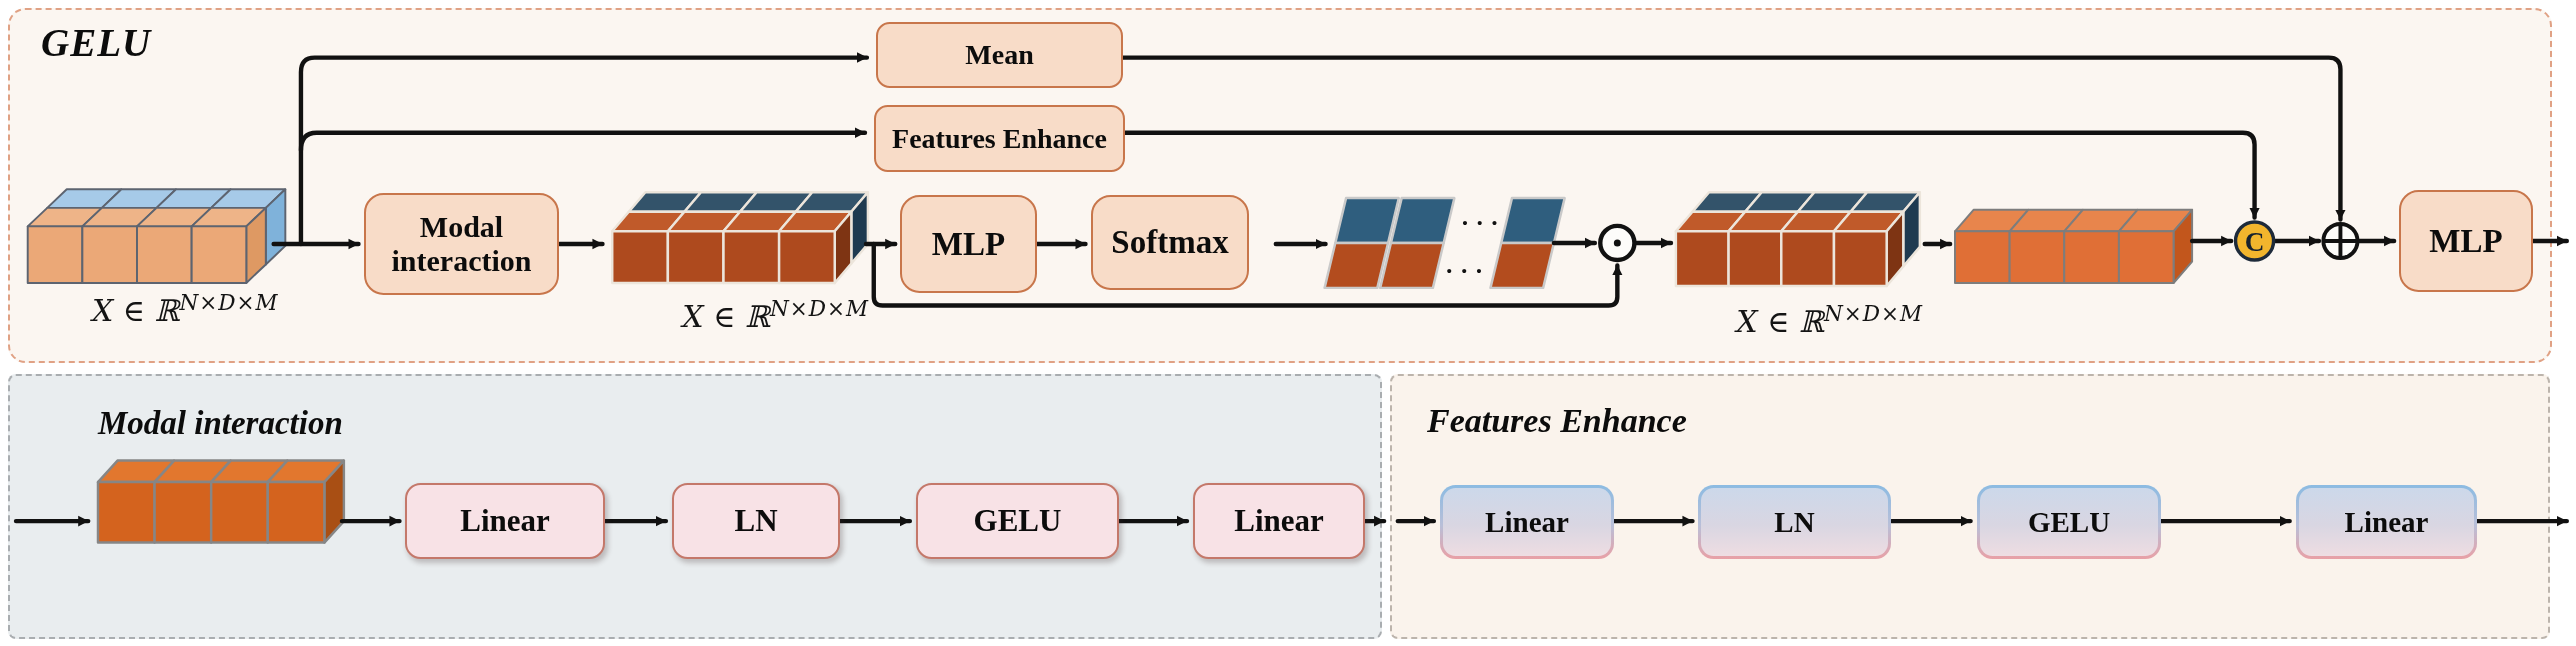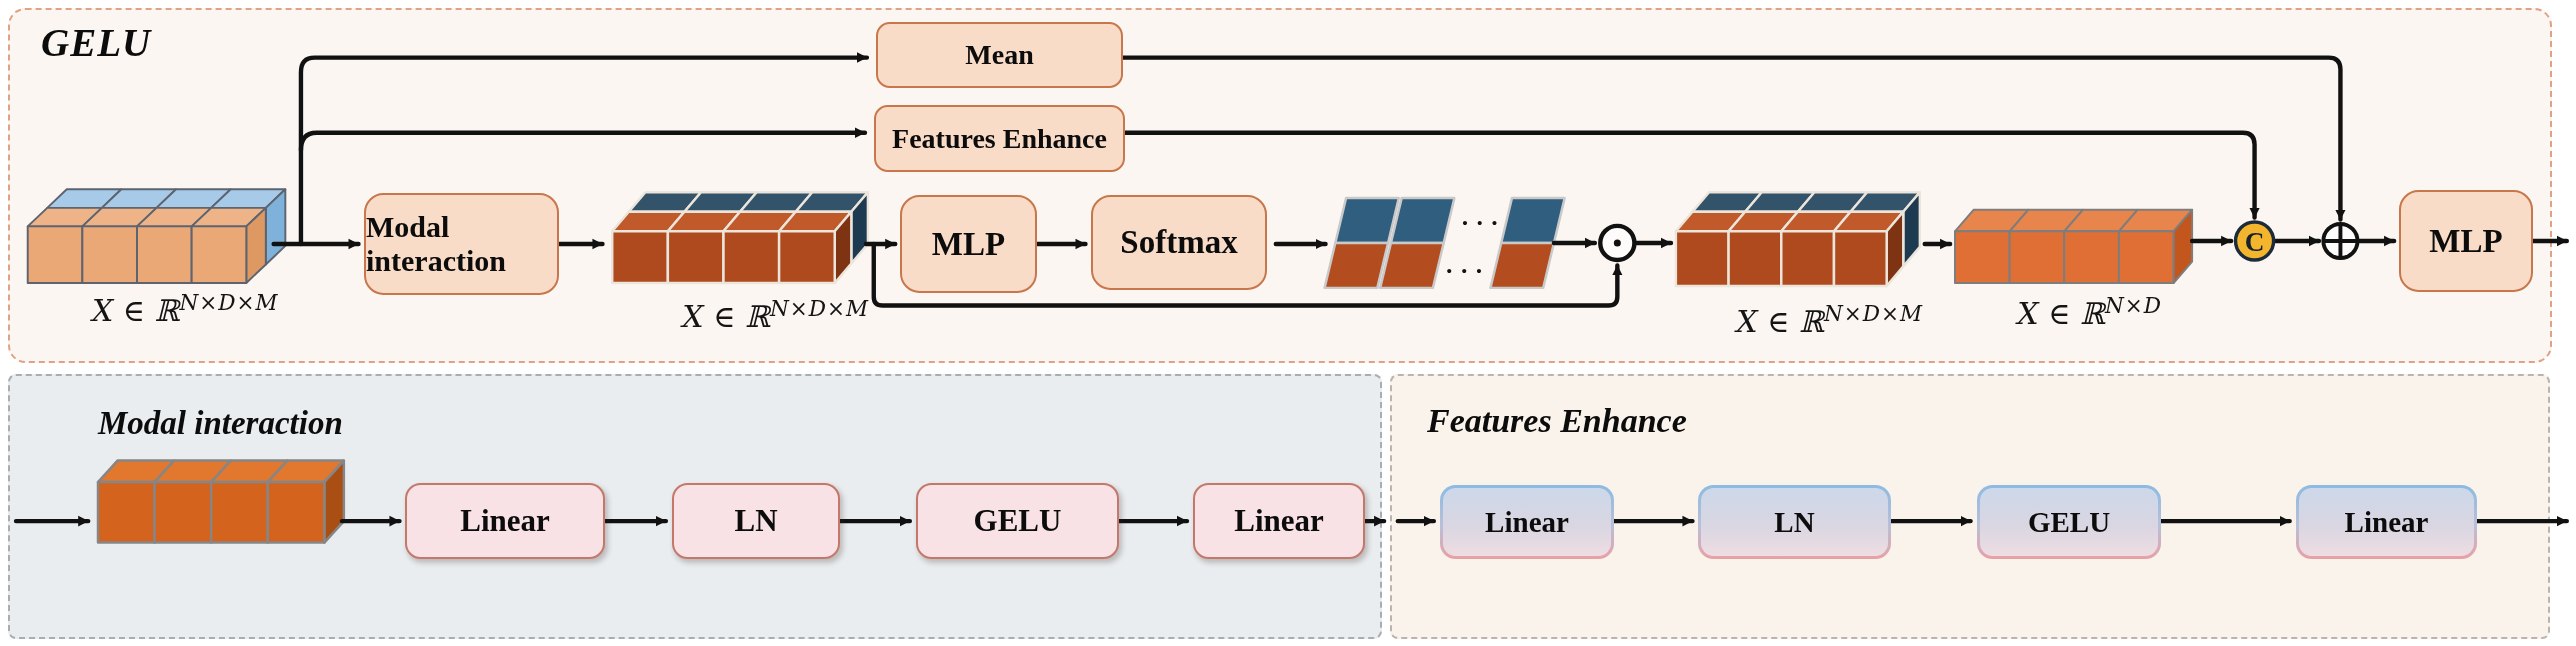--- a/index.html
+++ b/index.html
@@ -11,27 +11,27 @@
   .panel-bl{left:7.8px;top:374px;width:1374px;height:265px;background:#e9edef;
             border:2.9px dashed #a9adb0;border-radius:7.8px;}
   .panel-br{left:1390px;top:374px;width:1160px;height:265px;background:#faf3ec;
             border:2.9px dashed #bcb4ac;border-radius:7.8px;}
   .overlay{position:absolute;left:0;top:0;pointer-events:none;}
   .ptitle{position:absolute;font-weight:bold;font-style:italic;color:#0c0c0c;}
   .dmif-title{left:41px;top:19.5px;font-size:39px;letter-spacing:1px;}
   .mi-title{left:98px;top:405px;font-size:33px;}
   .fe-title{left:1427px;top:402px;font-size:34px;}
   .box{position:absolute;box-sizing:border-box;display:flex;align-items:center;justify-content:center;
-       text-align:left;font-weight:bold;color:#0c0c0c;background:#f8dcc8;
+       text-align:center;font-weight:bold;color:#0c0c0c;background:#f8dcc8;
        border:2.9px solid #c8764b;border-radius:15.6px;}
   .box-mean{left:876px;top:21.5px;width:247px;height:66px;font-size:28px;border-radius:13.7px;}
   .box-fe{left:874px;top:105px;width:251px;height:67px;font-size:28px;border-radius:13.7px;}
   .box-modal{left:364px;top:193px;width:195px;height:102px;font-size:30px;line-height:1.12;border-radius:19.5px;}
   .box-mlp1{left:900px;top:195px;width:137px;height:98px;font-size:33px;border-radius:19.5px;}
-  .box-softmax{left:1091px;top:195px;width:176px;height:95px;font-size:33px;border-radius:19.5px;}
+  .box-softmax{left:1091px;top:195px;width:158px;height:95px;font-size:33px;border-radius:19.5px;}
   .box-mlp2{left:2399px;top:190px;width:134px;height:102px;font-size:33px;border-radius:19.5px;}
   .pink{background:#f8e2e6;border:2.9px solid #c4786a;border-radius:15.6px;font-size:31px;
         box-shadow:2.9px 3.9px 4.9px rgba(60,40,40,0.25);top:483px;height:76px;}
   .pb1{left:405px;width:200px;} .pb2{left:672px;width:168px;}
   .pb3{left:916px;width:203px;} .pb4{left:1193px;width:172px;}
   .gradbox{position:absolute;top:485px;height:74px;box-sizing:border-box;border-radius:15.6px;
            background:linear-gradient(180deg,#8cbbe2 0%,#b9bfd8 55%,#e8a0a6 100%);padding:2.9px;}
   .gradbox .inner{width:100%;height:100%;box-sizing:border-box;border-radius:12.7px;
            background:linear-gradient(180deg,#ccd8ea 0%,#d9d6e2 55%,#eedde2 100%);
            display:flex;align-items:center;justify-content:center;font-weight:bold;font-size:29px;color:#0c0c0c;}
@@ -204,23 +204,20 @@
 
   <div class="mlabel l1">
     <span>X ∈ ℝ</span><sup>N×D×M</sup>
   </div>
   <div class="mlabel l2">
     <span>X ∈ ℝ</span><sup>N×D×M</sup>
   </div>
   <div class="mlabel l3">
     <span>X ∈ ℝ</span><sup>N×D×M</sup>
   </div>
-  <div class="mlabel l4">
-    <span>X ∈ ℝ</span><sup>N×D</sup>
-  </div>
 
   <div class="box pink pb1">Linear</div>
   <div class="box pink pb2">LN</div>
   <div class="box pink pb3">GELU</div>
   <div class="box pink pb4">Linear</div>
 
   <div class="gradbox gb1">
       <div class="inner">Linear</div>
     </div>
   <div class="gradbox gb2">

